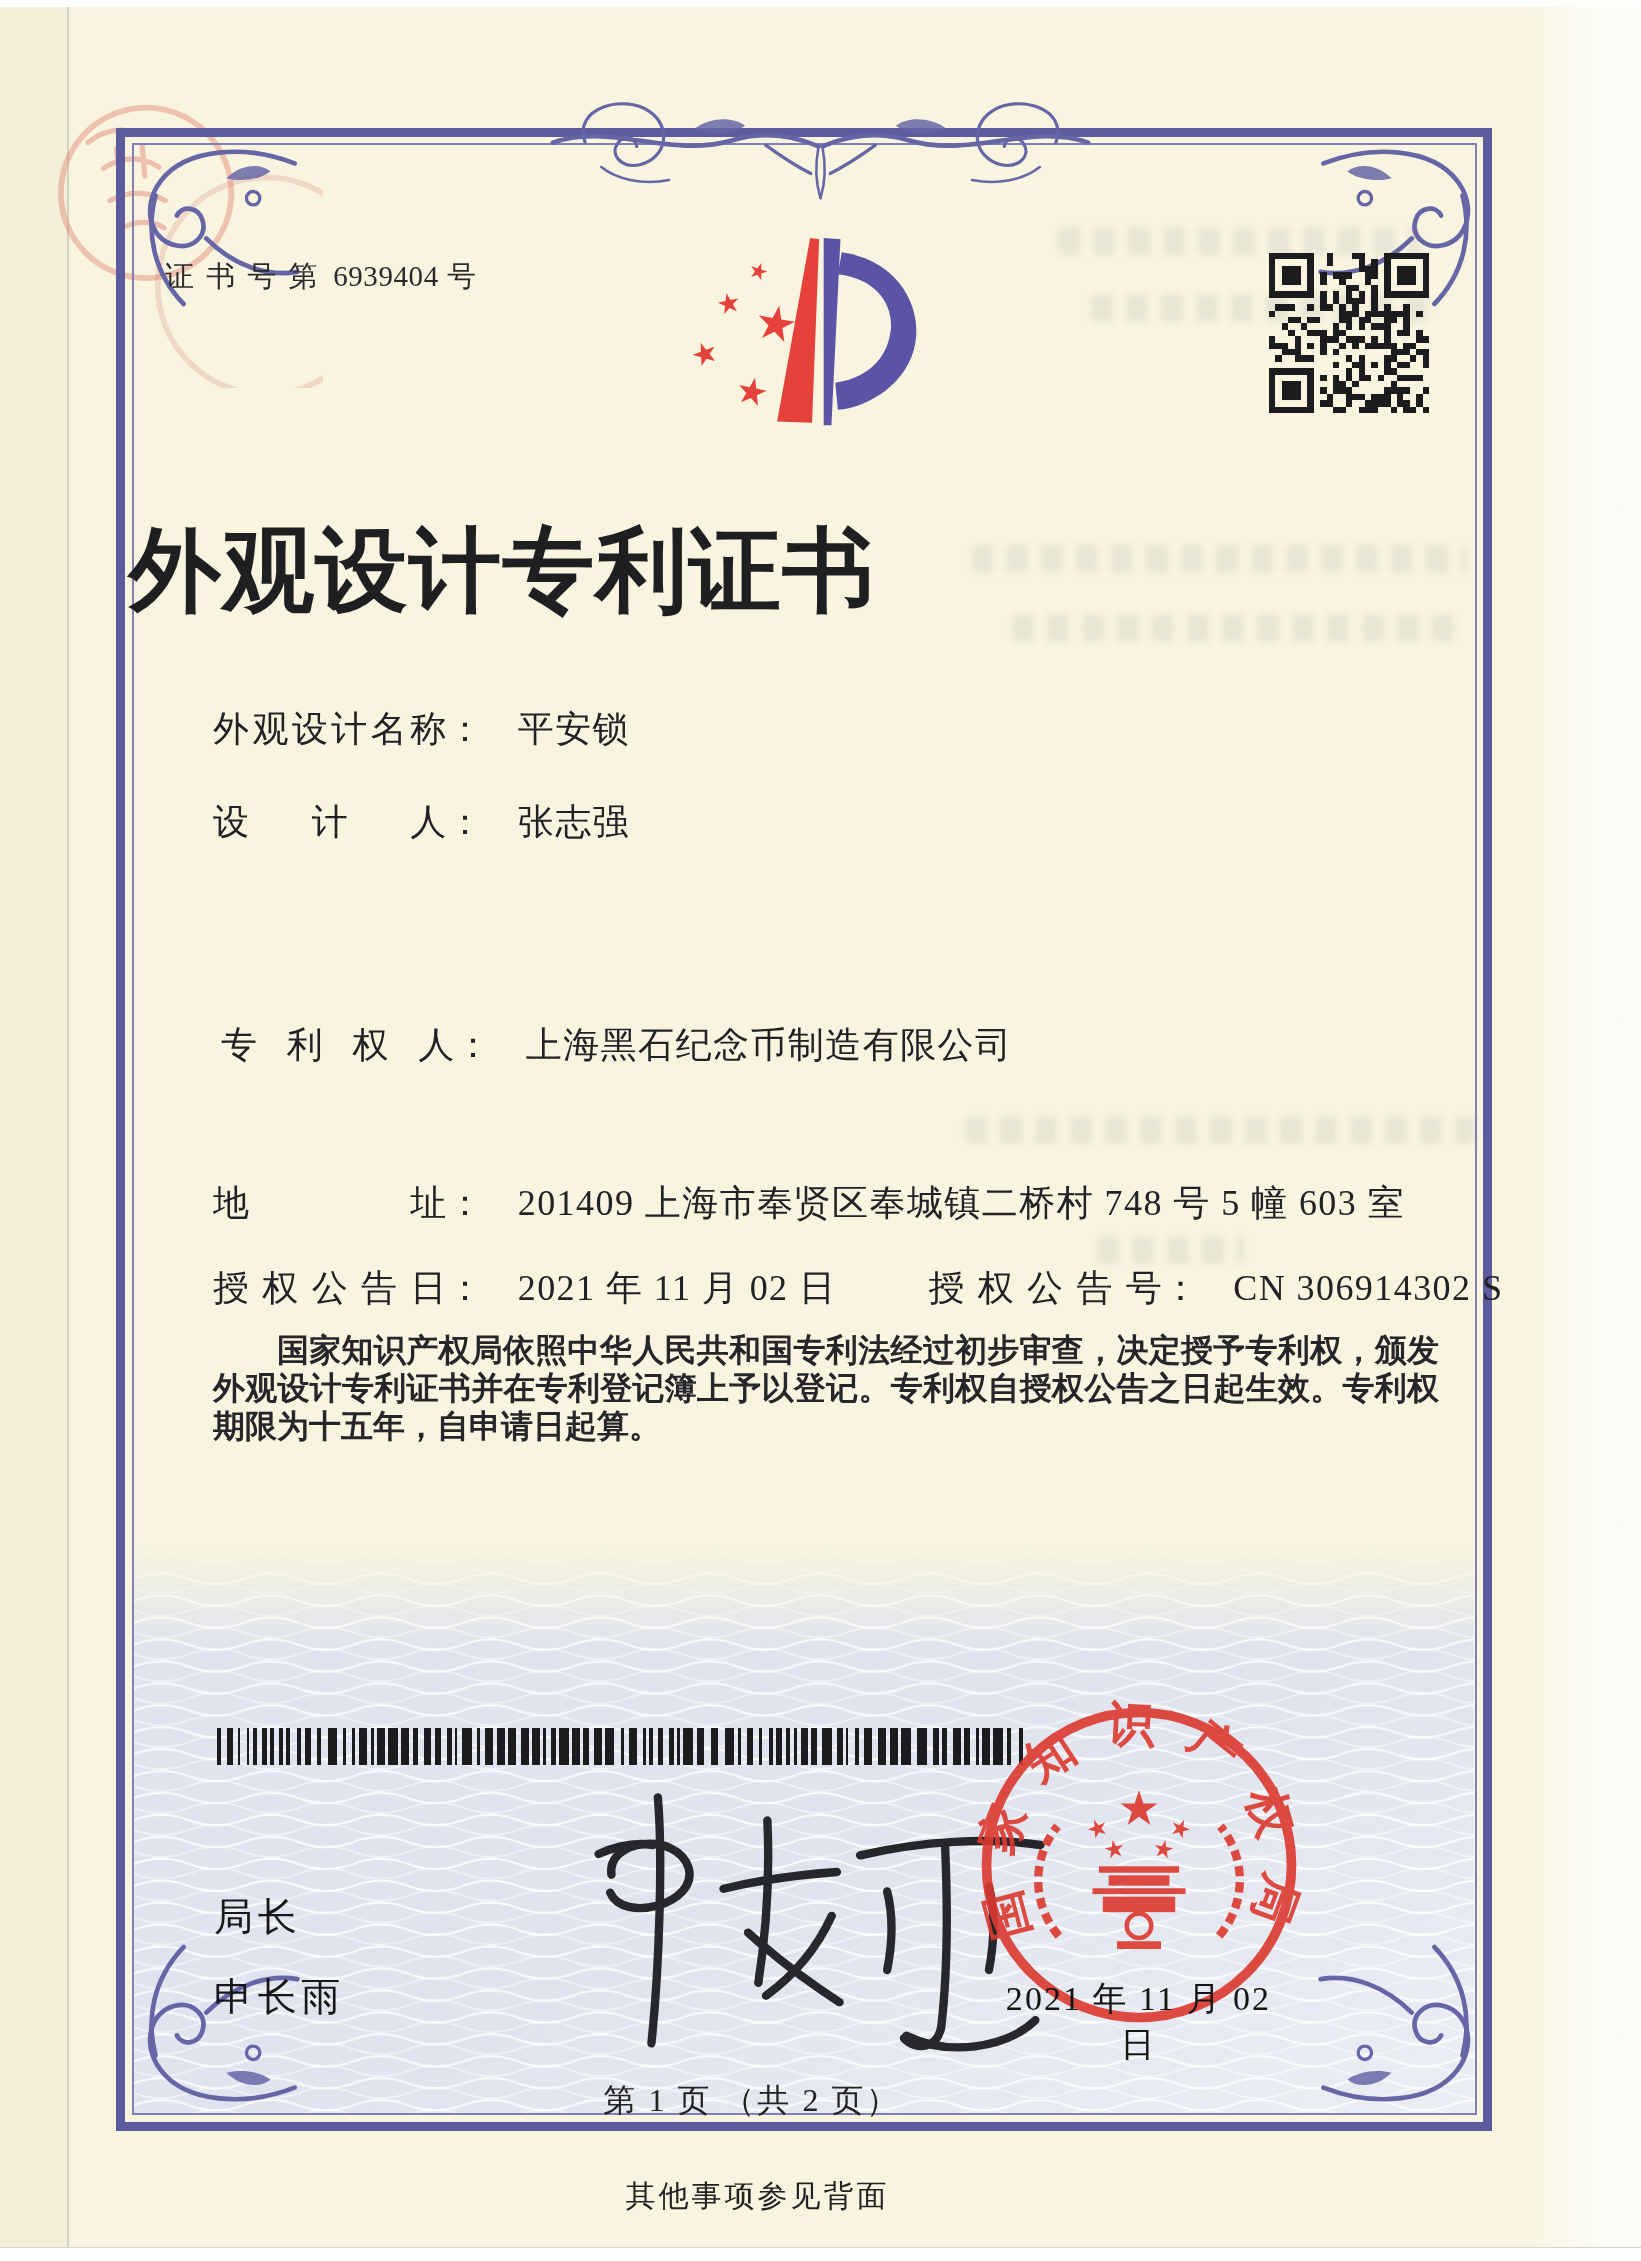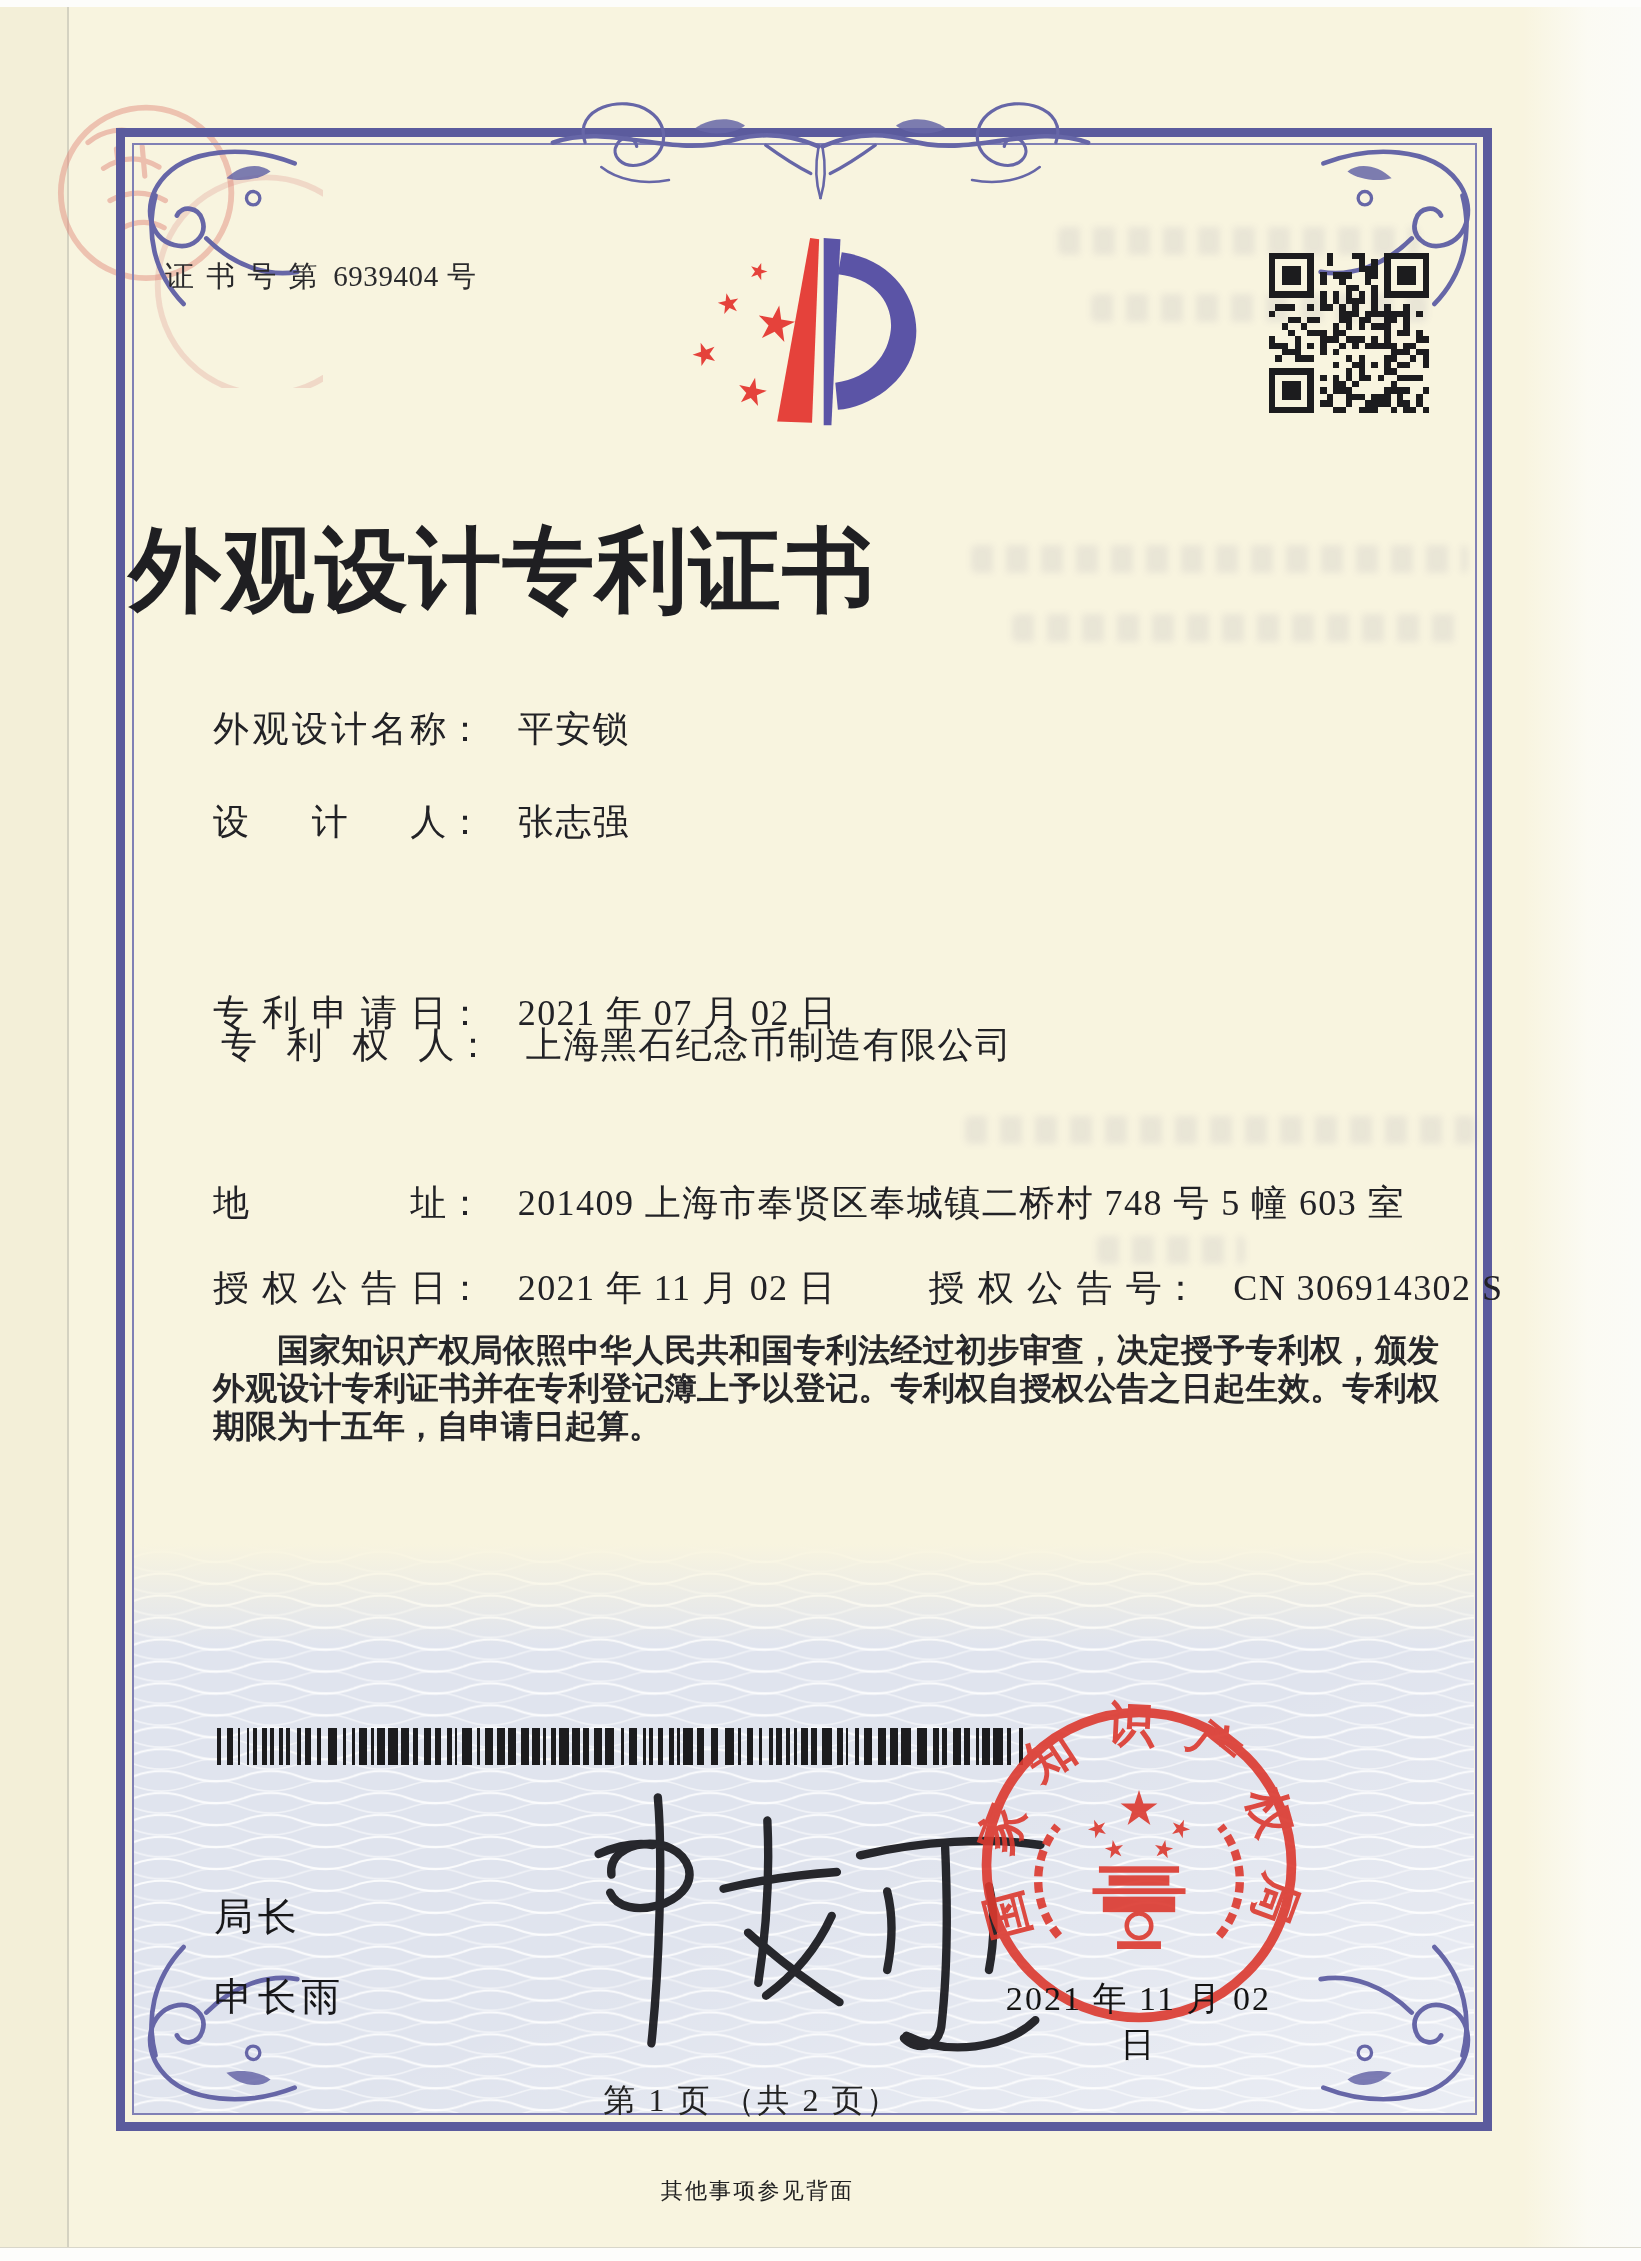--- a/index.html
+++ b/index.html
@@ -27,21 +27,21 @@
   .flabel{display:inline-block;width:234px;text-align:justify;text-align-last:justify;}
   .fvalue{margin-left:34px;letter-spacing:.04em;}
   .gap2{display:inline-block;width:92px;}
   .paras{left:213px;top:1331px;width:1226px;font-size:32px;line-height:38px;text-align:justify;color:#26262a;font-weight:bold;}
   .paras p{margin:0;text-indent:2em;}
   .director{left:214px;font-family:"Liberation Sans","DejaVu Sans",sans-serif;
             font-size:39px;font-weight:500;letter-spacing:.12em;color:#18181a;}
   .sealdate{left:987px;top:1976px;width:303px;text-align:center;font-size:34px;
             letter-spacing:.06em;color:#141414;}
   .pageline{left:0;top:2079px;width:1504px;text-align:center;font-size:32px;letter-spacing:.08em;color:#222;}
-  .backnote{left:0;top:2176px;width:1515px;text-align:center;font-size:22px;letter-spacing:.1em;color:#222;}
+  .backnote{left:0;top:2176px;width:1515px;text-align:center;font-size:30px;letter-spacing:.1em;color:#222;}
   
   .bleed{height:28px;border-radius:5.2px;opacity:.12;filter:blur(3.9px);
      background:repeating-linear-gradient(90deg, rgba(86,86,128,.75) 0 22px, rgba(86,86,128,0) 22px 35px);}
   svg{display:block;}
 </style>
 </head>
 <body>
 
 <div class="page">
 
@@ -350,23 +350,20 @@
     </svg>
 
   <div class="abs title">外观设计专利证书</div>
 
   <div class="abs frow" style="top:705px;">
     <span class="flabel">外观设计名称</span><span>：</span><span class="fvalue">平安锁</span>
   </div>
   <div class="abs frow" style="top:798px;">
     <span class="flabel">设计人</span><span>：</span><span class="fvalue">张志强</span>
   </div>
-  <div class="abs frow" style="top:989px;">
-    <span class="flabel">专利申请日</span><span>：</span><span class="fvalue">2021 年 07 月 02 日</span>
-  </div>
   <div class="abs frow" style="top:1021px;margin-left:8px;">
     <span class="flabel">专利权人</span><span>：</span><span class="fvalue">上海黑石纪念币制造有限公司</span>
   </div>
   <div class="abs frow" style="top:1179px;">
     <span class="flabel">地址</span><span>：</span><span class="fvalue">201409 上海市奉贤区奉城镇二桥村 748 号 5 幢 603 室</span>
   </div>
   <div class="abs frow" style="top:1264px;">
     <span class="flabel">授权公告日</span><span>：</span><span class="fvalue">2021 年 11 月 02 日</span><span class="gap2"></span><span class="flabel">授权公告号</span><span>：</span><span class="fvalue">CN 306914302 S</span>
   </div>
 

